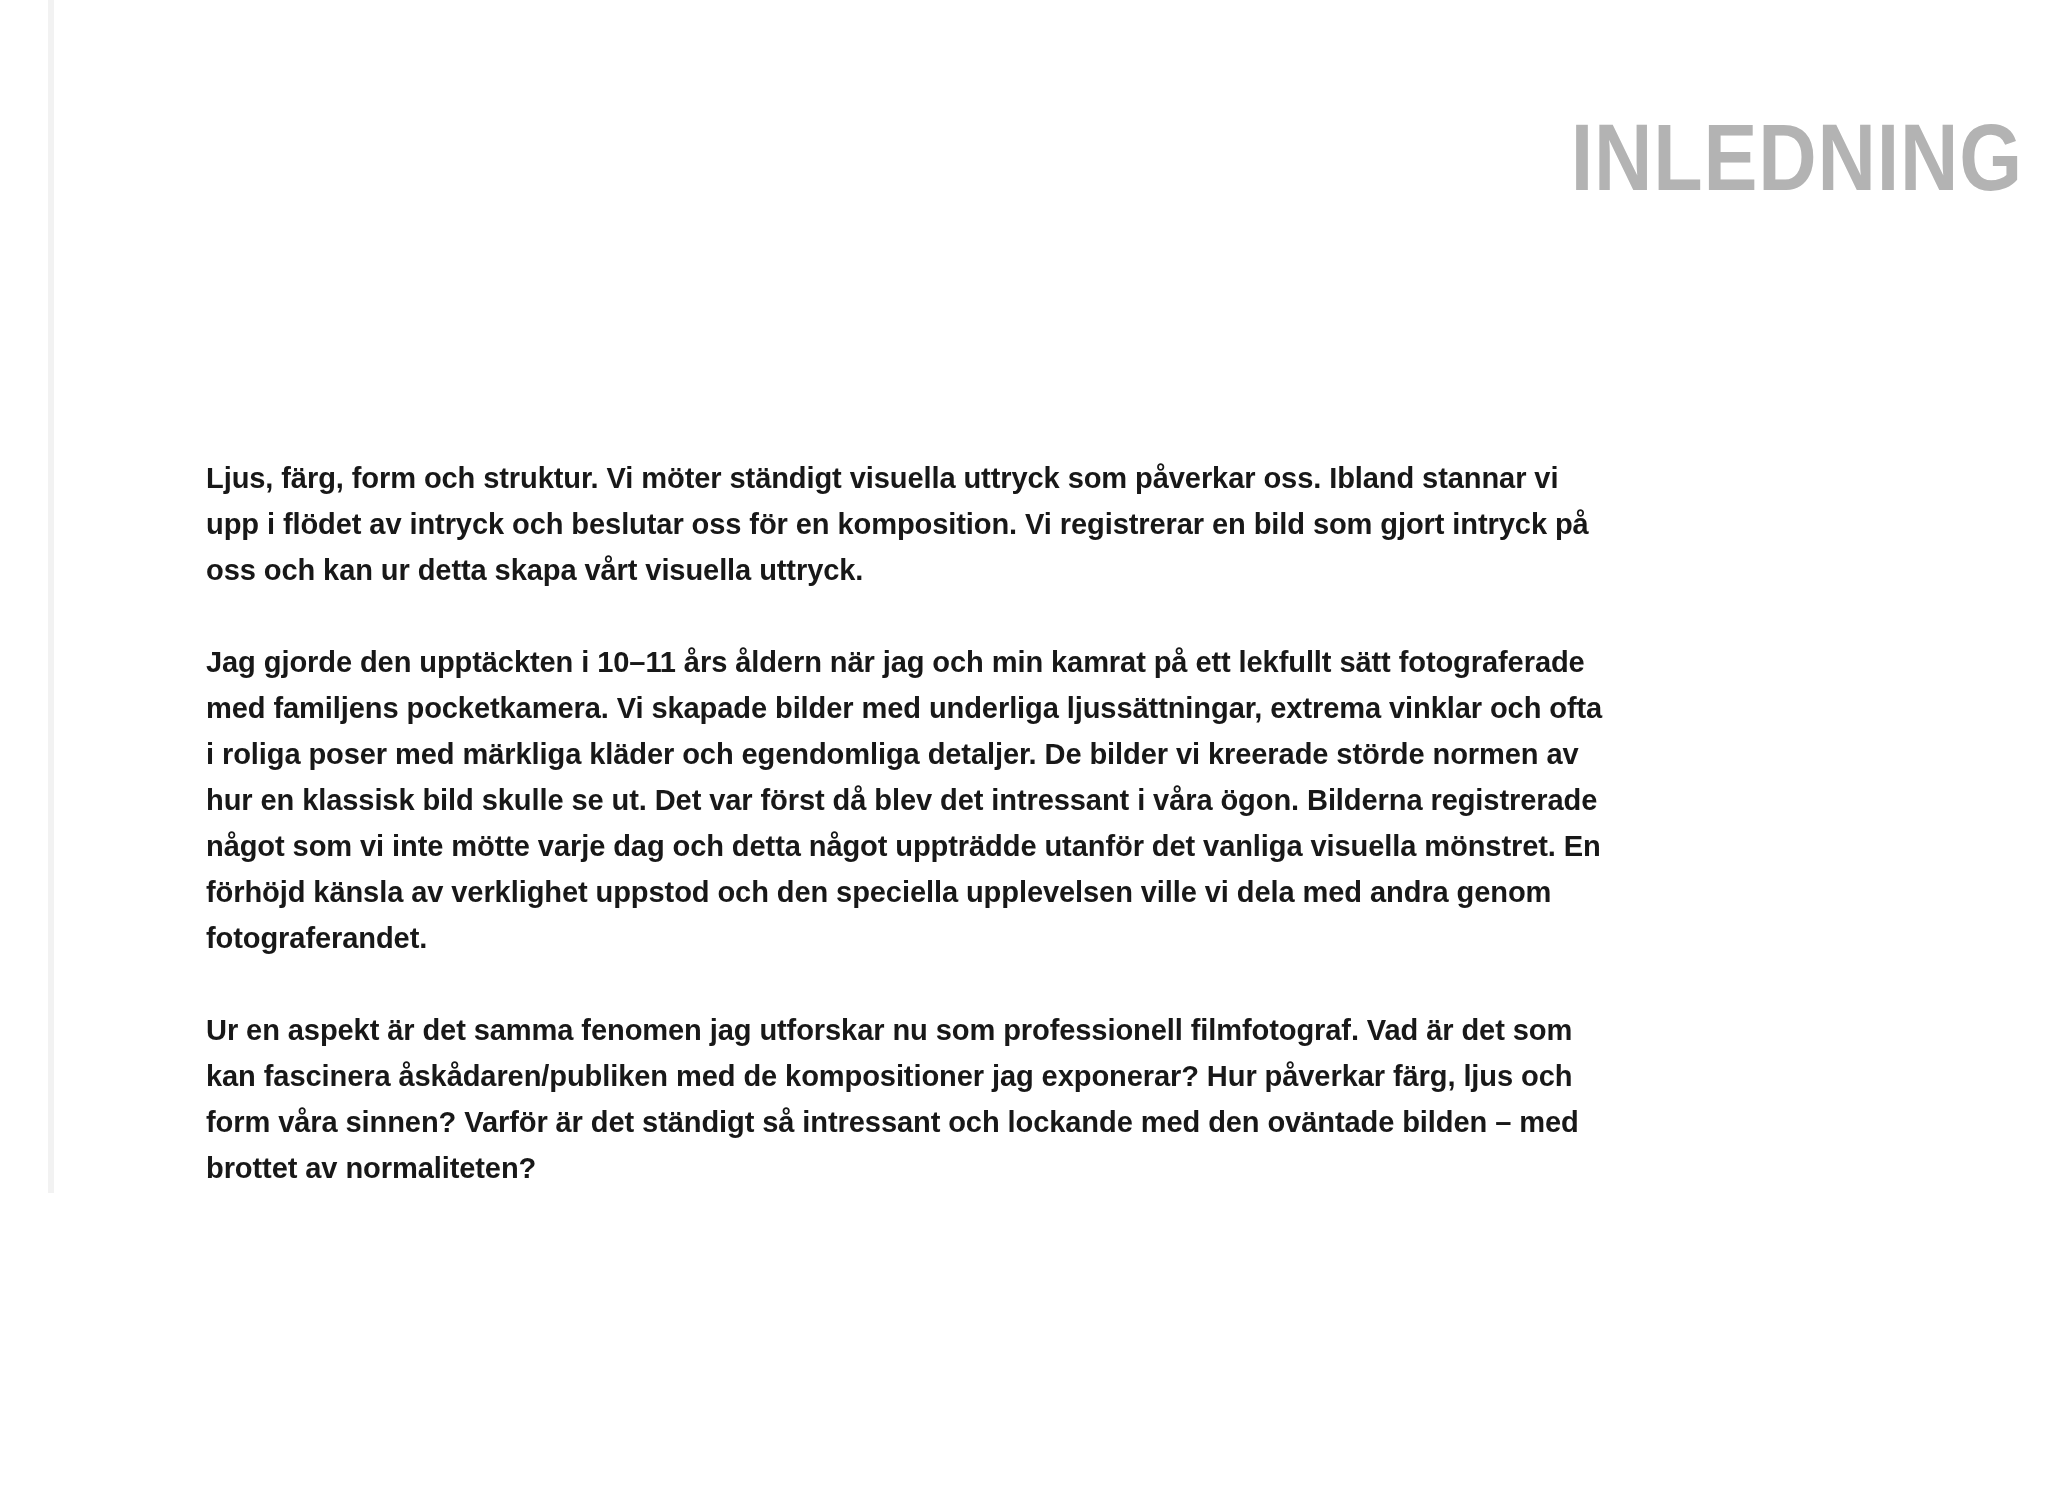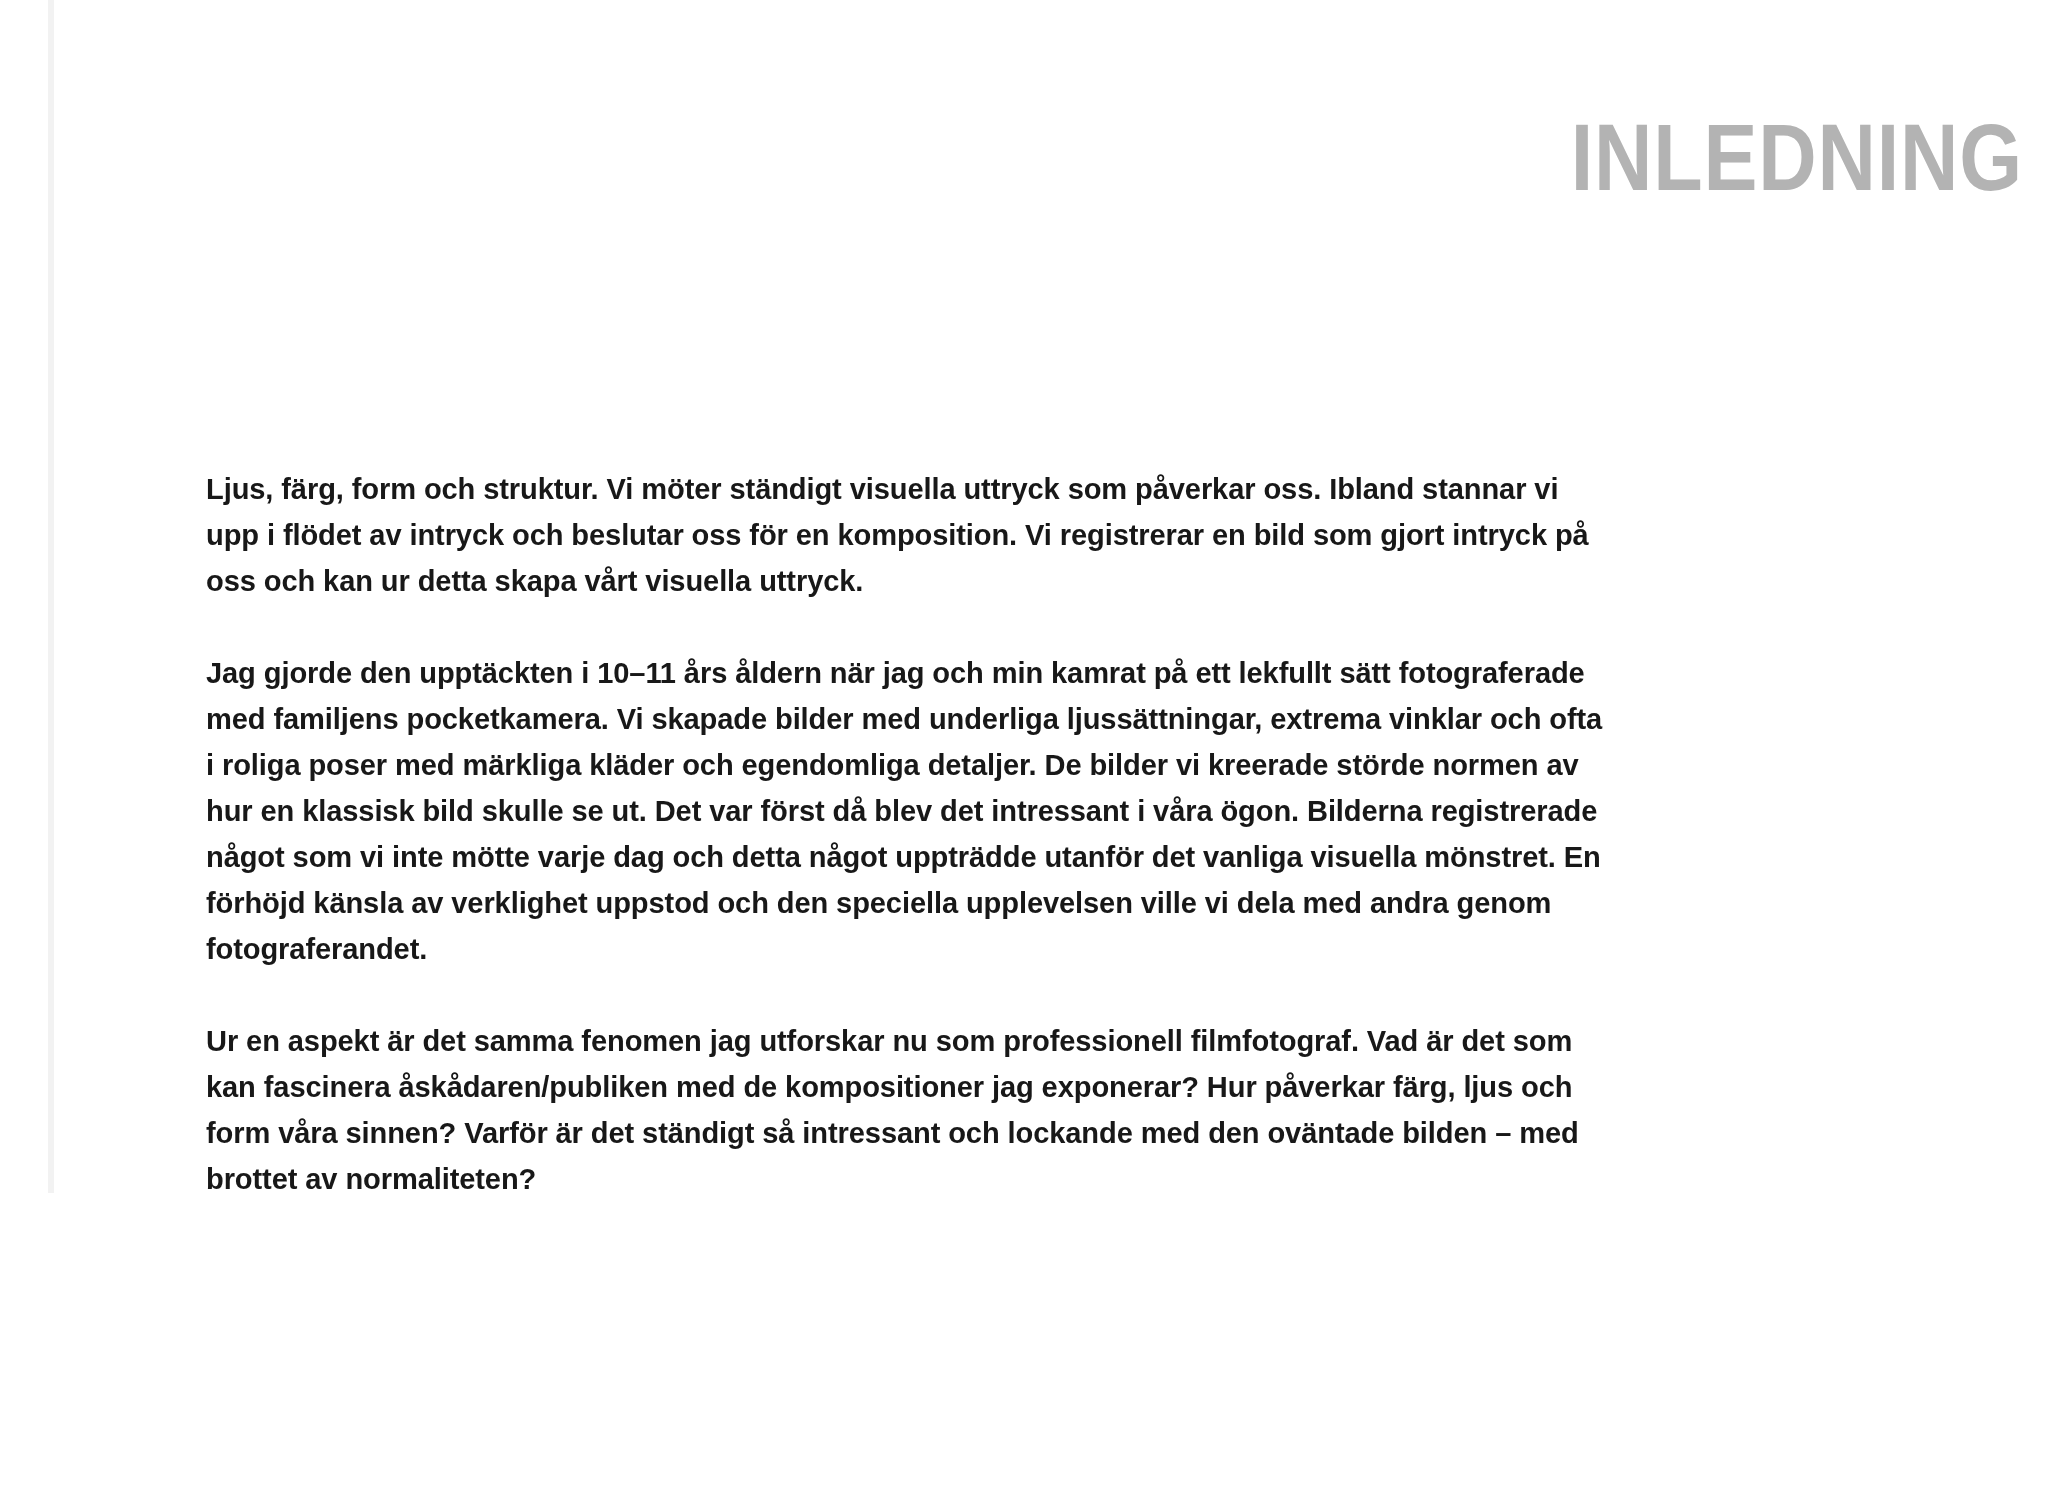--- a/index.html
+++ b/index.html
@@ -43,21 +43,21 @@
     letter-spacing: 1px;
     color: #b3b3b3;
     transform: scaleX(0.86);
     transform-origin: right top;
     white-space: nowrap;
   }
 
   .body-block {
     position: absolute;
     left: 158px;
-    top: 466px;
+    top: 455px;
     width: 1420px;
   }
   .para {
     font-family: "Liberation Sans", sans-serif;
     font-weight: 700;
     font-size: 29.5px;
     line-height: 46px;
     color: #181818;
     letter-spacing: -0.1px;
     margin: 0 0 46px 0;

